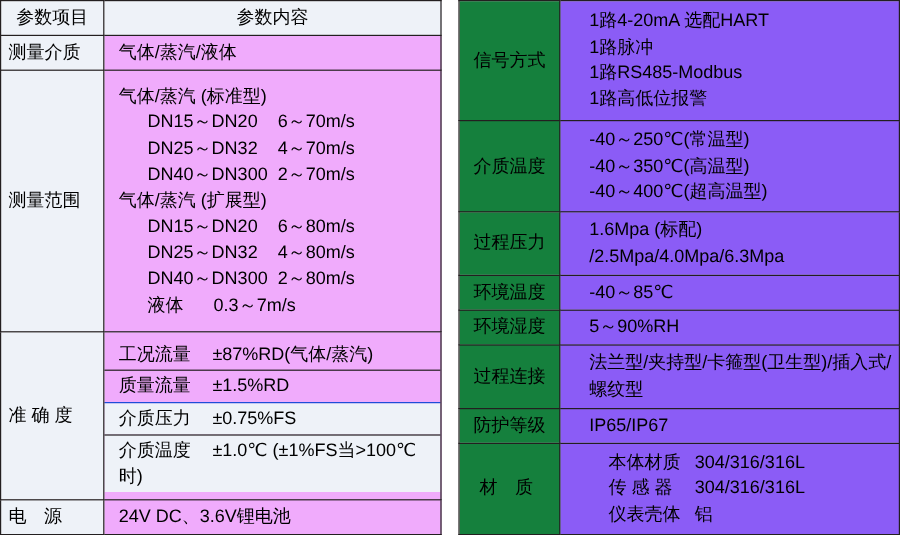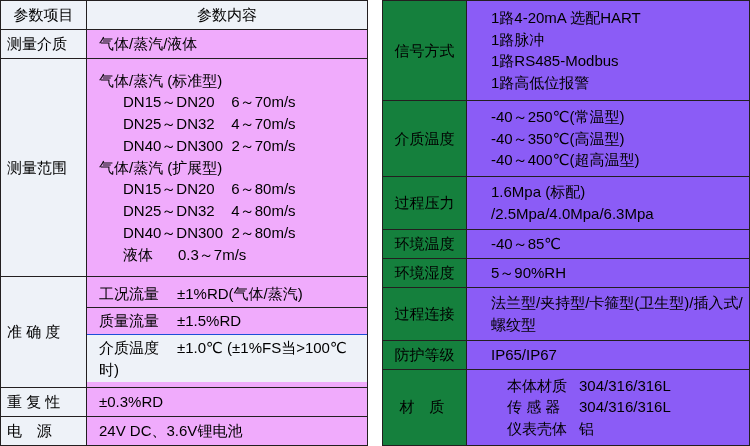--- a/index.html
+++ b/index.html
@@ -135,42 +135,43 @@
         </td>
       </tr>
 
       <tr>
         <td class="label">准 确 度</td>
         <td class="content" style="padding:0">
           <table class="tbl" style="width:100%;border:none">
             <tbody>
               <tr>
                 <td style="border:none;border-bottom:1px solid #231f20;padding-left:12px">
-                  <span class="acc-row"><span class="k">工况流量</span><span>±1%RD(气体/蒸汽)</span></span>
+                  <span class="acc-row"><span class="k">工况流量</span><span>±87%RD(气体/蒸汽)</span></span>
                 </td>
               </tr>
               <tr>
                 <td style="border:none;border-bottom:1px solid #1d4ed8;padding-left:12px">
                   <span class="acc-row"><span class="k">质量流量</span><span>±1.5%RD</span></span>
                 </td>
               </tr>
               <tr>
+                <td class="hl" style="border:none;border-bottom:1px solid #231f20;padding-left:12px">
+                  <span class="acc-row"><span class="k">介质压力</span><span>±0.75%FS</span></span>
+                </td>
+              </tr>
+              <tr>
                 <td class="hl" style="border:none;padding-left:12px">
                   <span class="acc-row"><span class="k">介质温度</span><span>±1.0℃ (±1%FS当&gt;100℃时)</span></span>
                 </td>
               </tr>
             </tbody>
           </table>
         </td>
       </tr>
 
-      <tr>
-        <td class="label">重 复 性</td>
-        <td class="content">±0.3%RD</td>
-      </tr>
 
       <tr>
         <td class="label spaced">电  源</td>
         <td class="content">24V DC、3.6V锂电池</td>
       </tr>
     </tbody>
   </table>
 
   <table class="tbl right-table">
     <colgroup>

